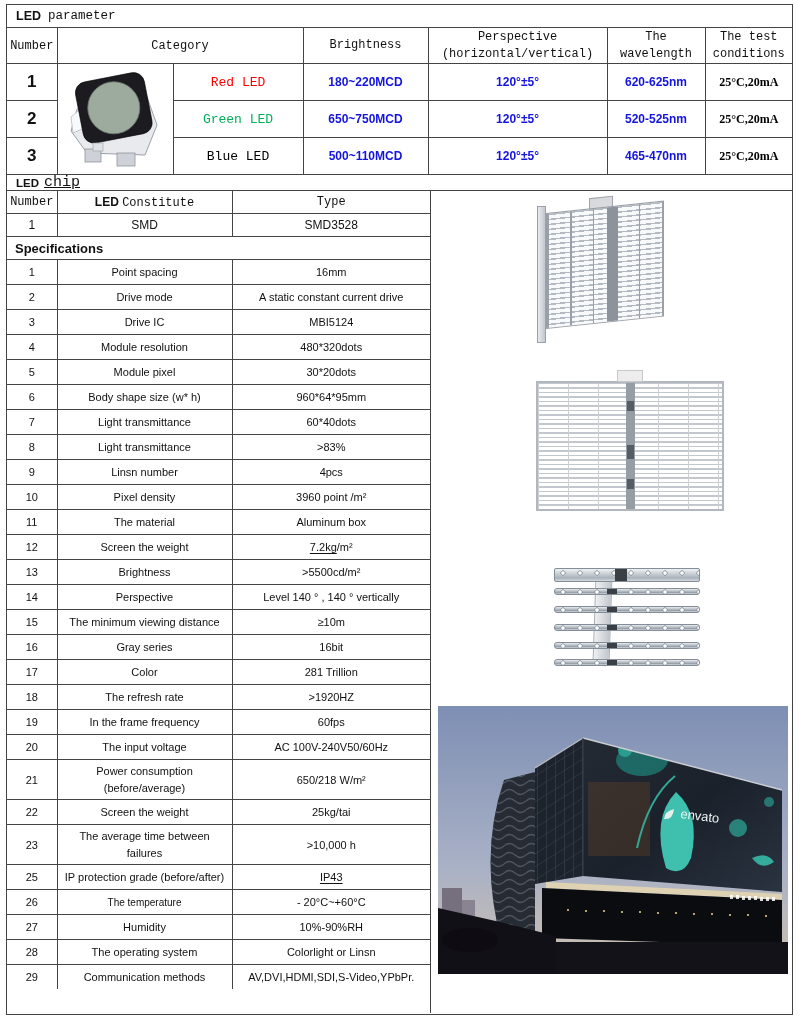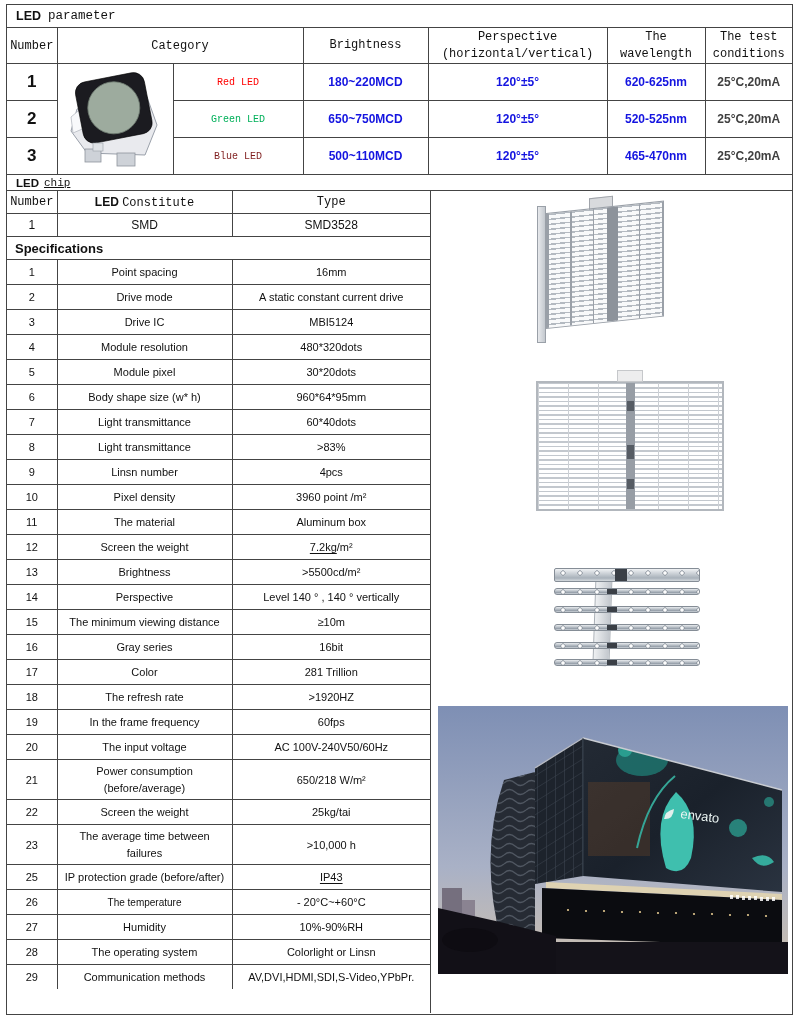--- a/index.html
+++ b/index.html
@@ -26,33 +26,33 @@
   .param{width:100%;}
   .param th,.param td{
     border-right:1px solid var(--bc);border-bottom:1px solid var(--bc);
     text-align:center;vertical-align:middle;padding:0;overflow:hidden;
   }
   .param th:last-child,.param td:last-child{border-right:none;}
   .param thead th{height:35px;font-weight:normal;font-size:12px;}
   .pre{white-space:pre-line;line-height:1.4;}
   .param tbody tr{height:37px;}
   .numcell{font-size:17px;font-weight:bold;}
-  .ledname{font-size:10px;}
+  .ledname{font-size:13px;}
   .bluev{font-size:12px;font-weight:bold;color:var(--data-blue);}
-  .condv{font-size:12px;font-weight:bold;color:#404040;}
+  .condv{font-size:12px;font-weight:bold;color:#000000;font-family:Liberation Serif, serif;}
   .imgcell{background:#fff;}
   
   .smd-wrap{width:104px;height:104px;margin:3px auto;position:relative;}
   
   .chip-title{
     height:16px;border-bottom:1px solid var(--bc);
     display:flex;align-items:center;gap:5px;padding-left:9px;box-sizing:border-box;
   }
   .chip-title .b{font-weight:bold;font-size:11.5px;}
-  .chip-title .r{font-size:11px;text-decoration:underline;}
+  .chip-title .r{font-size:15px;text-decoration:underline;}
   
   .split{display:flex;height:822px;overflow:hidden;}
   .left-col{width:424px;border-right:1px solid var(--bc);box-sizing:border-box;}
   .chip-table{width:100%;}
   .chip-table th,.chip-table td{
     border-right:1px solid var(--bc);border-bottom:1px solid var(--bc);
     text-align:center;vertical-align:middle;height:22px;padding:0;
   }
   .chip-table th:last-child,.chip-table td:last-child{border-right:none;}
   .chip-table th{font-weight:normal;font-size:12px;}
@@ -182,21 +182,21 @@
       <tr>
         <td class="numcell">2</td>
         <td class="mono ledname" style="color: rgb(0, 176, 90);">Green LED</td>
         <td class="bluev">650~750MCD</td>
         <td class="bluev">120°±5°</td>
         <td class="bluev">520-525nm</td>
         <td class="condv">25°C,20mA</td>
       </tr>
       <tr>
         <td class="numcell">3</td>
-        <td class="mono ledname" style="color: #7f1d1d;">Blue LED</td>
+        <td class="mono ledname" style="color: #000000;">Blue LED</td>
         <td class="bluev">500~110MCD</td>
         <td class="bluev">120°±5°</td>
         <td class="bluev">465-470nm</td>
         <td class="condv">25°C,20mA</td>
       </tr>
     </tbody>
   </table>
 
   <div class="chip-title">
     <span class="b">LED</span>

